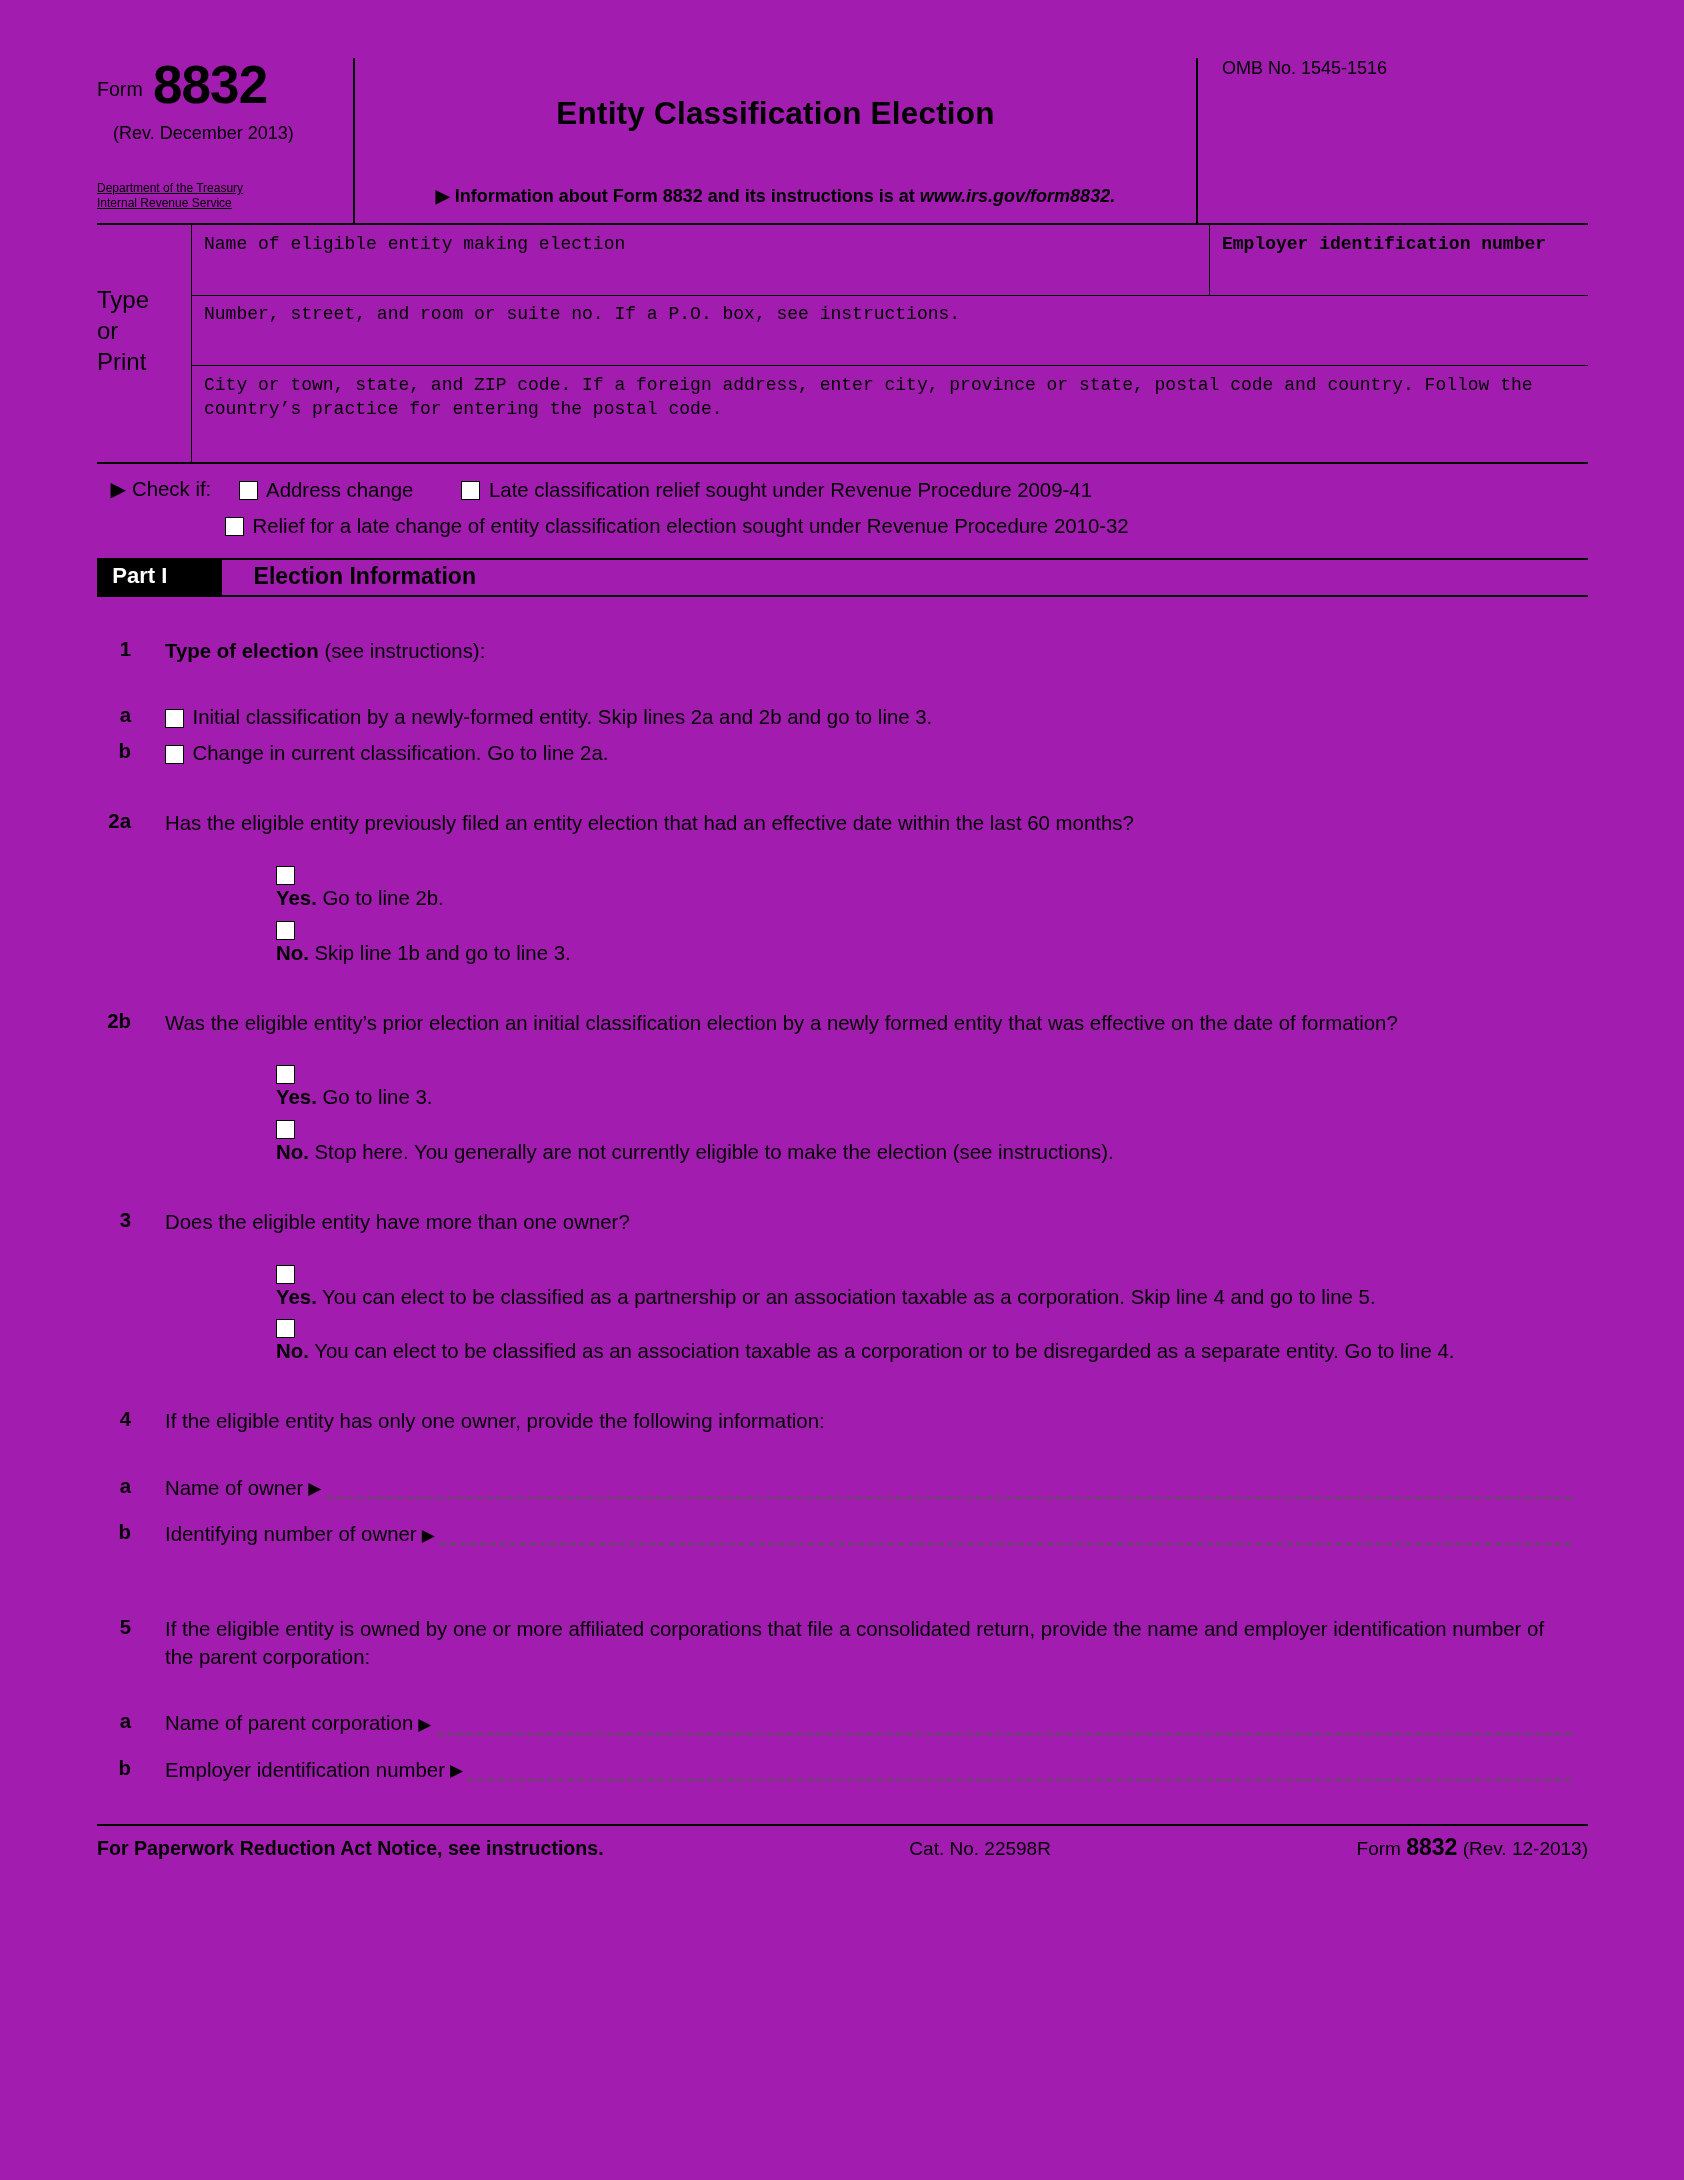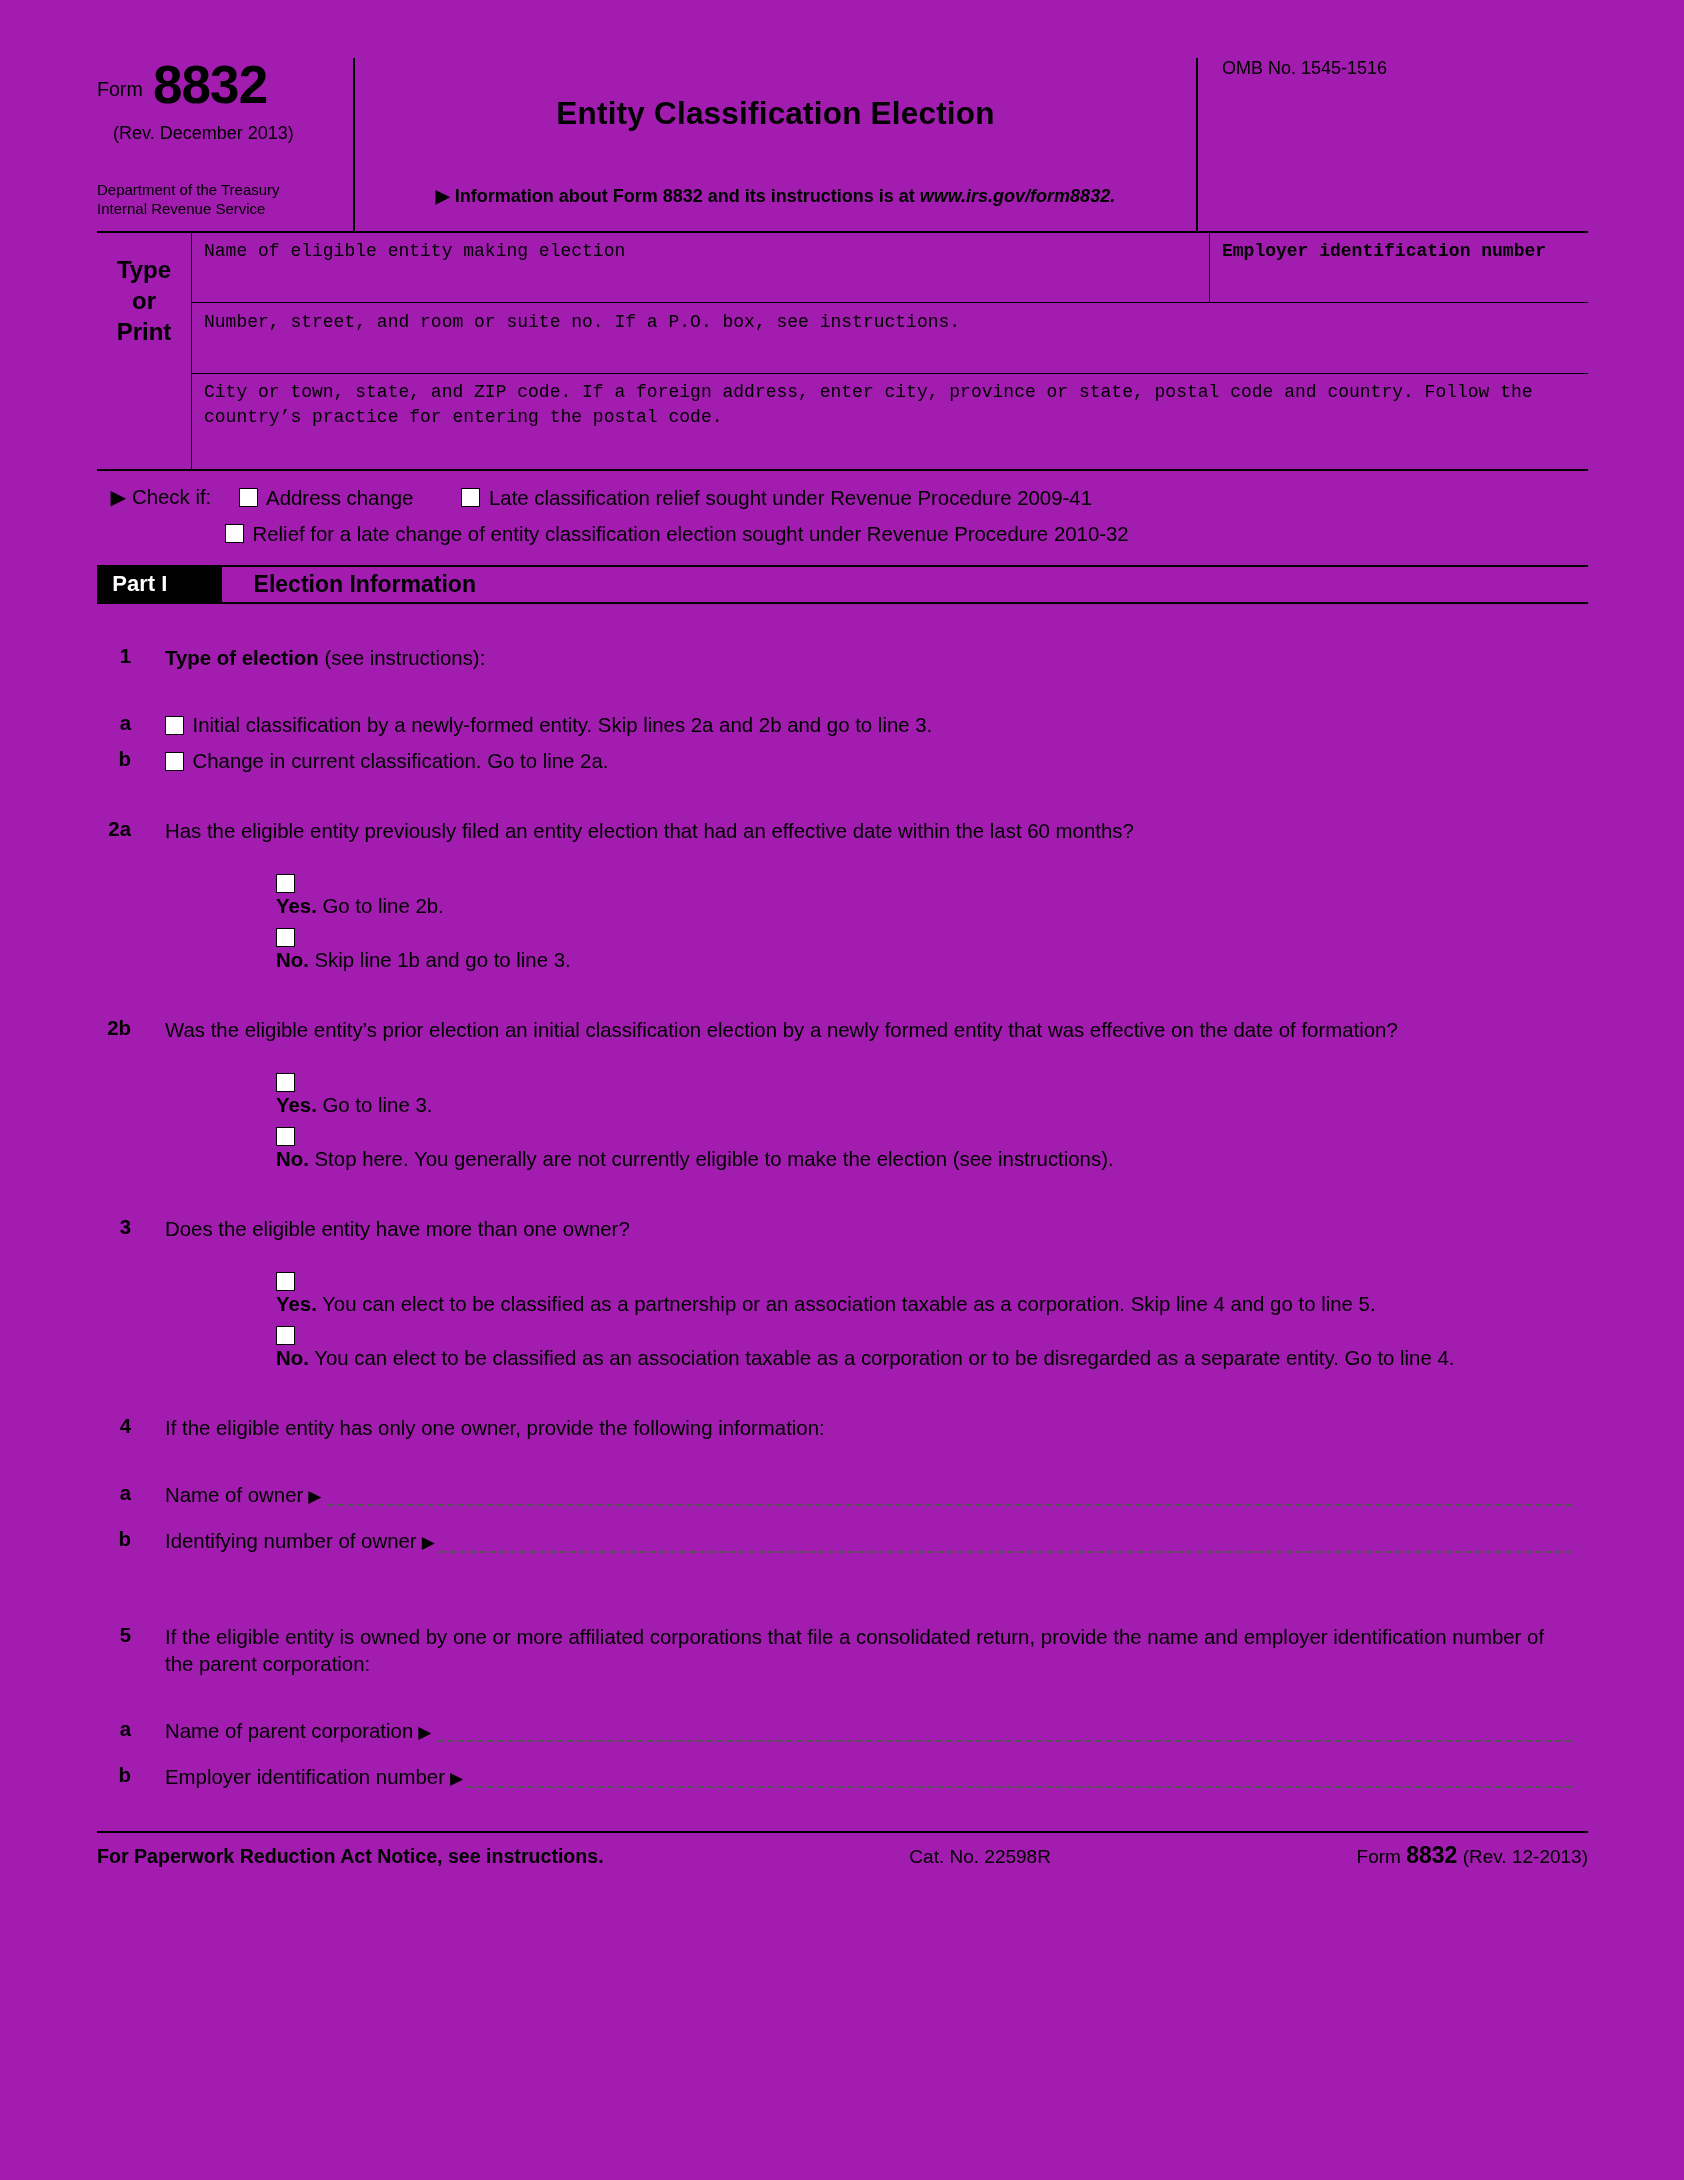--- a/index.html
+++ b/index.html
@@ -53,23 +53,24 @@
     font-weight: bold;
     letter-spacing: -0.9px;
     line-height: 1;
   }
   .rev-line {
     font-size: 18px;
     margin-top: 12px;
     margin-left: 16px;
   }
   .dept {
-    font-size: 15px;
+    font-size: 12px;
     line-height: 1.25;
     margin-top: 37px;
+    text-decoration: underline;
   }
   .hdr-center {
     flex: 1;
     border-left: 2.6px solid #000;
     padding: 15.3px 0 8.5px 0;
     text-align: center;
     position: relative;
   }
   .title {
     font-size: 31.5px;
@@ -96,25 +97,25 @@
     font-size: 18px;
   }
 
   
   .addr-block {
     display: flex;
     border-bottom: 2.6px solid #000;
   }
   .typeprint {
     width: 94px;
-    text-align: center;
+    text-align: left;
     font-size: 24px;
-    font-weight: bold;
+    font-weight: normal;
     line-height: 1.3;
-    padding-top: 21px;
+    padding-top: 59px;
     border-right: 1.7px solid #000;
   }
   .addr-right {
     flex: 1;
   }
   .addr-row {
     display: flex;
     border-bottom: 1.7px solid #000;
   }
   .addr-row:last-child { border-bottom: none; }

